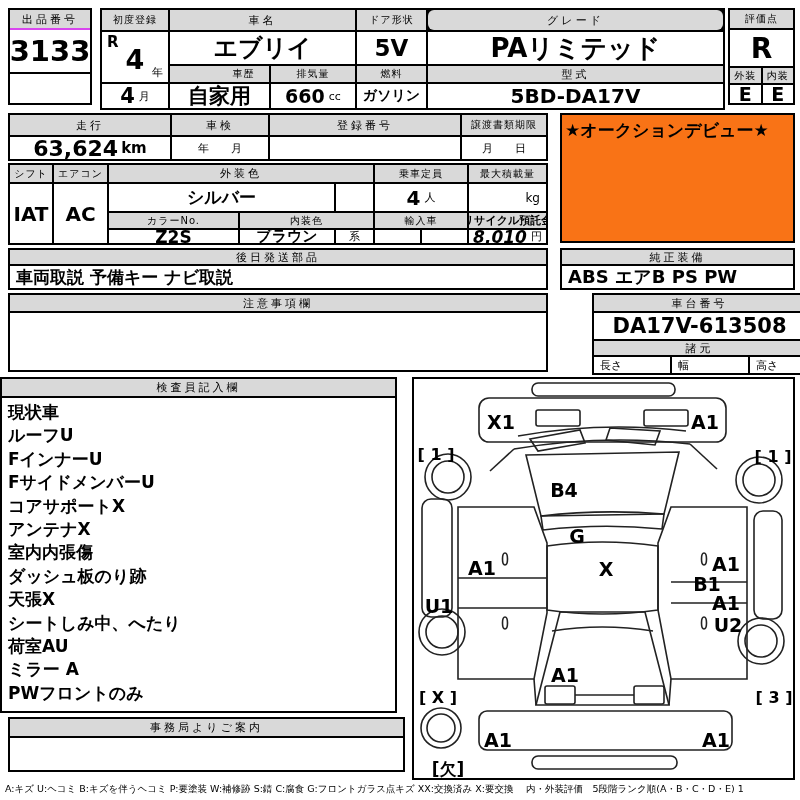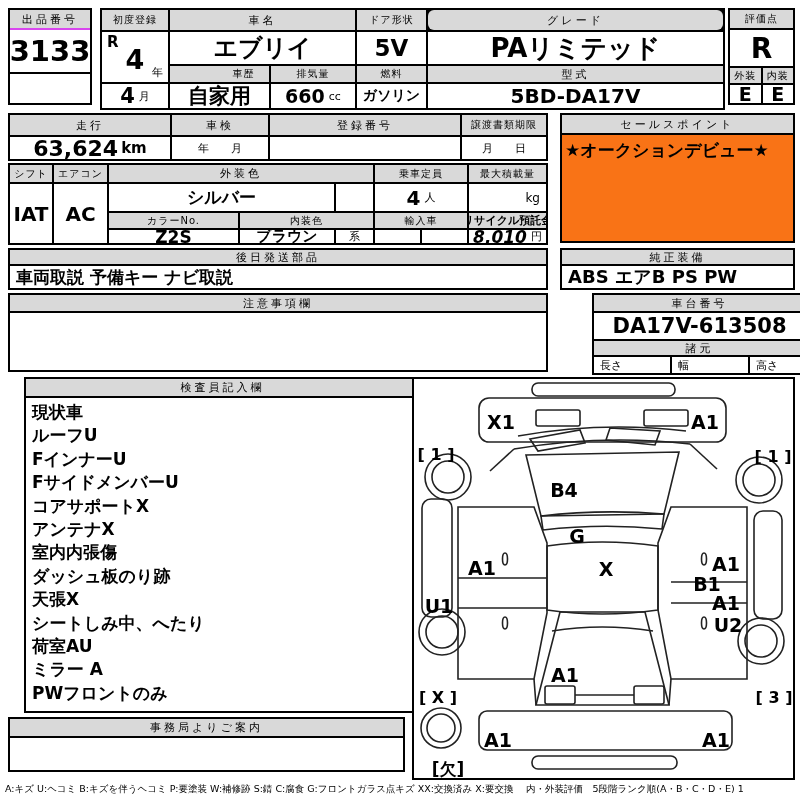--- a/index.html
+++ b/index.html
@@ -89,21 +89,20 @@
         <span class="b" style="font-size:15px;margin-left:3px;">km</span>
       </div>
       <div class="cell" style="grid-column:2;grid-row:2;font-size:11px;">年　　月</div>
       <div class="cell" style="grid-column:3;grid-row:2;"></div>
       <div class="cell" style="grid-column:4;grid-row:2;font-size:11px;align-items:flex-end;padding-bottom:3px;">月　　日</div>
     </div>
   </div>
 
   <div class="box" style="left:560px;top:113px;width:235px;height:130px;">
     <div class="flexcol">
-      <div class="cell hdr" style="height:20px;border-bottom:2px solid #000;">セールスポイント</div>
       <div style="flex:1;background:#f97316;padding:4px 3px;font-weight:bold;font-size:17px;">★オークションデビュー★</div>
     </div>
   </div>
 
   <div class="box" style="left:8px;top:163px;width:540px;height:82px;">
     <div class="tbl" style="grid-template-columns:42px 53px 129px 94px 37px 45px 45px 1fr;grid-template-rows:17px 27px 15px 1fr;">
       <div class="cell hdr tight" style="grid-column:1;grid-row:1;">シフト</div>
       <div class="cell hdr tight" style="grid-column:2;grid-row:1;">エアコン</div>
       <div class="cell hdr" style="grid-column:3/6;grid-row:1;">外装色</div>
       <div class="cell hdr tight" style="grid-column:6/8;grid-row:1;">乗車定員</div>
@@ -162,21 +161,21 @@
     <div class="tbl" style="grid-template-columns:76px 76px 1fr;grid-template-rows:16px 26px 14px 1fr;">
       <div class="cell hdr" style="grid-column:1/4;grid-row:1;">車台番号</div>
       <div class="cell b" style="grid-column:1/4;grid-row:2;font-size:21px;">DA17V-613508</div>
       <div class="cell hdr" style="grid-column:1/4;grid-row:3;">諸元</div>
       <div class="cell left" style="grid-column:1;grid-row:4;font-size:11px;">長さ</div>
       <div class="cell left" style="grid-column:2;grid-row:4;font-size:11px;">幅</div>
       <div class="cell left" style="grid-column:3;grid-row:4;font-size:11px;">高さ</div>
     </div>
   </div>
 
-  <div class="box" style="left:24px;top:377px;width:397px;height:336px;">
+  <div class="box" style="left:0;top:377px;width:397px;height:336px;">
     <div class="flexcol">
       <div class="cell hdr" style="height:19px;border-bottom:2px solid #000;">検査員記入欄</div>
       <div style="flex:1;background:#fff;padding:3px 6px;font-weight:bold;font-size:17px;line-height:23.4px;">
         <div>現状車</div>
         <div>ルーフU</div>
         <div>FインナーU</div>
         <div>FサイドメンバーU</div>
         <div>コアサポートX</div>
         <div>アンテナX</div>
         <div>室内内張傷</div>

